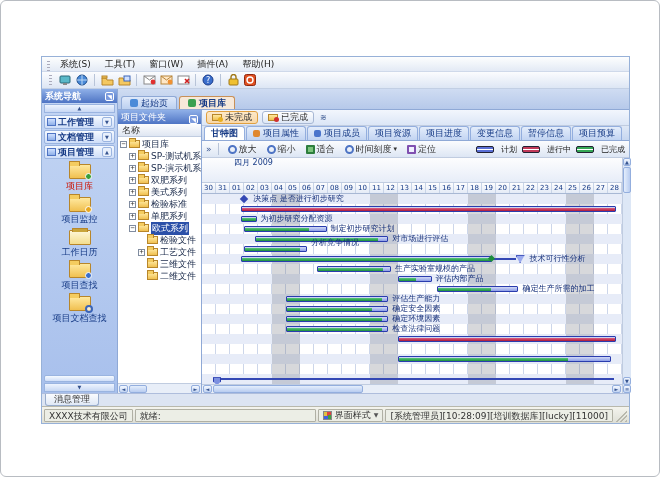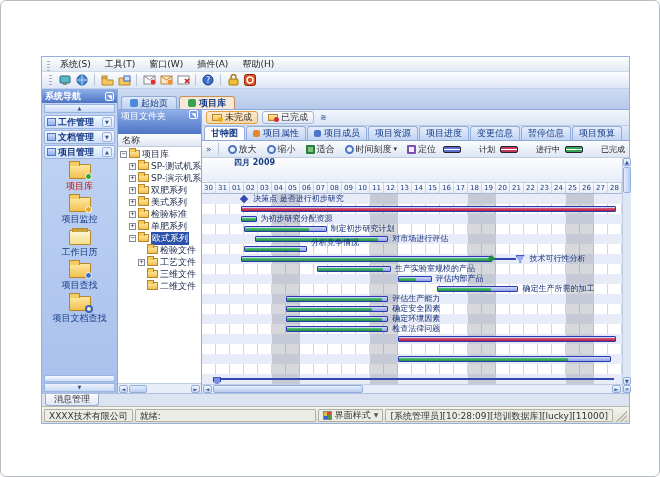--- a/index.html
+++ b/index.html
@@ -65,22 +65,22 @@
   .dtab { height:13px; display:flex; align-items:center; gap:3px; padding:0 8px; font-size:9px; color:#173b86;
           border:1px solid #8fa9d6; border-bottom:none; border-radius:3px 3px 0 0;
           background:linear-gradient(#dfe9fa,#bcd0f0); }
   .dtab.active { background:#f7e9da; border-color:#c89058; font-weight:bold; }
   .dot { width:8px; height:8px; border-radius:2px; }
 
   .bodysplit { flex:1; display:flex; min-height:0; }
 
   
   .treepanel { width:84px; background:#fff; border-right:1px solid #8fa9d6; display:flex; flex-direction:column; }
-  .tree-head { height:24px; background:linear-gradient(#8fb0e8,#4e74c4); color:#fff; font-size:9px;
-               display:flex; align-items:flex-start; justify-content:space-between; padding:0 3px; }
+  .tree-head { height:14px; background:linear-gradient(#8fb0e8,#4e74c4); color:#fff; font-size:9px;
+               display:flex; align-items:flex-end; justify-content:space-between; padding:0 3px; }
   .tree-col { height:13px; background:linear-gradient(#fdfdfe,#dfe6f2); border-bottom:1px solid #c0cce0;
               font-size:9px; color:#333; padding:0 4px; line-height:12px; }
   .treebody { flex:1; overflow:hidden; padding-top:1px; }
   .tnode { display:flex; align-items:center; height:12px; font-size:9px; color:#1a2a4a; white-space:nowrap; }
   .exp { width:7px; height:7px; border:1px solid #808ca0; background:#fff; font-size:7px; line-height:5px;
          text-align:center; color:#333; margin-right:2px; flex:none; font-family:"DejaVu Sans Mono",monospace; }
   .fldr { position:relative; width:11px; height:8px; background:linear-gradient(#ffe9a0,#f0c050);
           border:1px solid #b8862a; margin-right:2px; flex:none; }
   .fldr::before { content:""; position:absolute; left:-1px; top:-3px; width:5px; height:3px;
                   background:#f4cc60; border:1px solid #b8862a; border-bottom:none; }
@@ -109,28 +109,28 @@
           background:linear-gradient(#e4edfb,#c2d4f2); white-space:nowrap; }
   .ttab.active { background:#fff; font-weight:bold; }
 
   .gtoolbar { height:17px; display:flex; align-items:center; background:linear-gradient(#fbfcfe,#dde6f4);
               border-bottom:1px solid #c0cce0; padding:0 4px; gap:4px; font-size:9px; color:#333; }
   .gtb { display:flex; align-items:center; gap:2px; padding:1px 3px; border-radius:2px; }
   .gtb .gi { width:9px; height:9px; border-radius:50%; border:2px solid #4e74c4; position:relative; }
   .gtb .gi.sq { border-radius:1px; background:#7cc47c; border-color:#2e7e3e; }
   .gtb .gi.loc { border-radius:1px; background:#f0f0ff; border-color:#8050b0; }
   .legend { margin-left:auto; display:flex; align-items:center; gap:5px; }
-  .lg { display:flex; align-items:center; gap:18px; font-size:8px; color:#222; }
+  .lg { display:flex; align-items:center; gap:7px; font-size:8px; color:#222; }
   .sw { width:18px; height:7px; border:1px solid #223; border-radius:2px; }
 
   
   .gwrap { flex:1; display:flex; min-height:0; }
   .gcol { width:420px; display:flex; flex-direction:column; }
   .gmonth { height:28px; background:linear-gradient(#fdfdfe,#e7edf8); border-bottom:1px solid #c0cce0;
-            font-size:8px; color:#173b86; position:relative;font-weight:bold; }
+            font-size:8px; color:#173b86; position:relative; }
   .gmonth span { position:absolute; left:32px; top:0; line-height:10px; }
   .gdays { height:11px; display:flex; background:linear-gradient(#fdfdfe,#e4ebf7); border-bottom:1px solid #a8b8d4; }
   .gday { width:14px; font-size:7px; color:#173b86; text-align:center; line-height:11px;
           border-right:1px solid #c8d4e8; flex:none; }
   .gbody { position:relative; height:212px; background:#fff; overflow:hidden;
            background-image:repeating-linear-gradient(to right,transparent 0 13px,#ccd6ea 13px 14px); }
   .rowtint { position:absolute; left:0; width:420px; height:10px; background:#e7ecf8; }
   .wkend { position:absolute; top:0; height:212px; width:28px; background:rgba(110,115,125,.28); }
   .bar { position:absolute; height:6px; border:1px solid #2a3cae; border-radius:1px;
          background:linear-gradient(#d2daf6,#8c9de6); }

